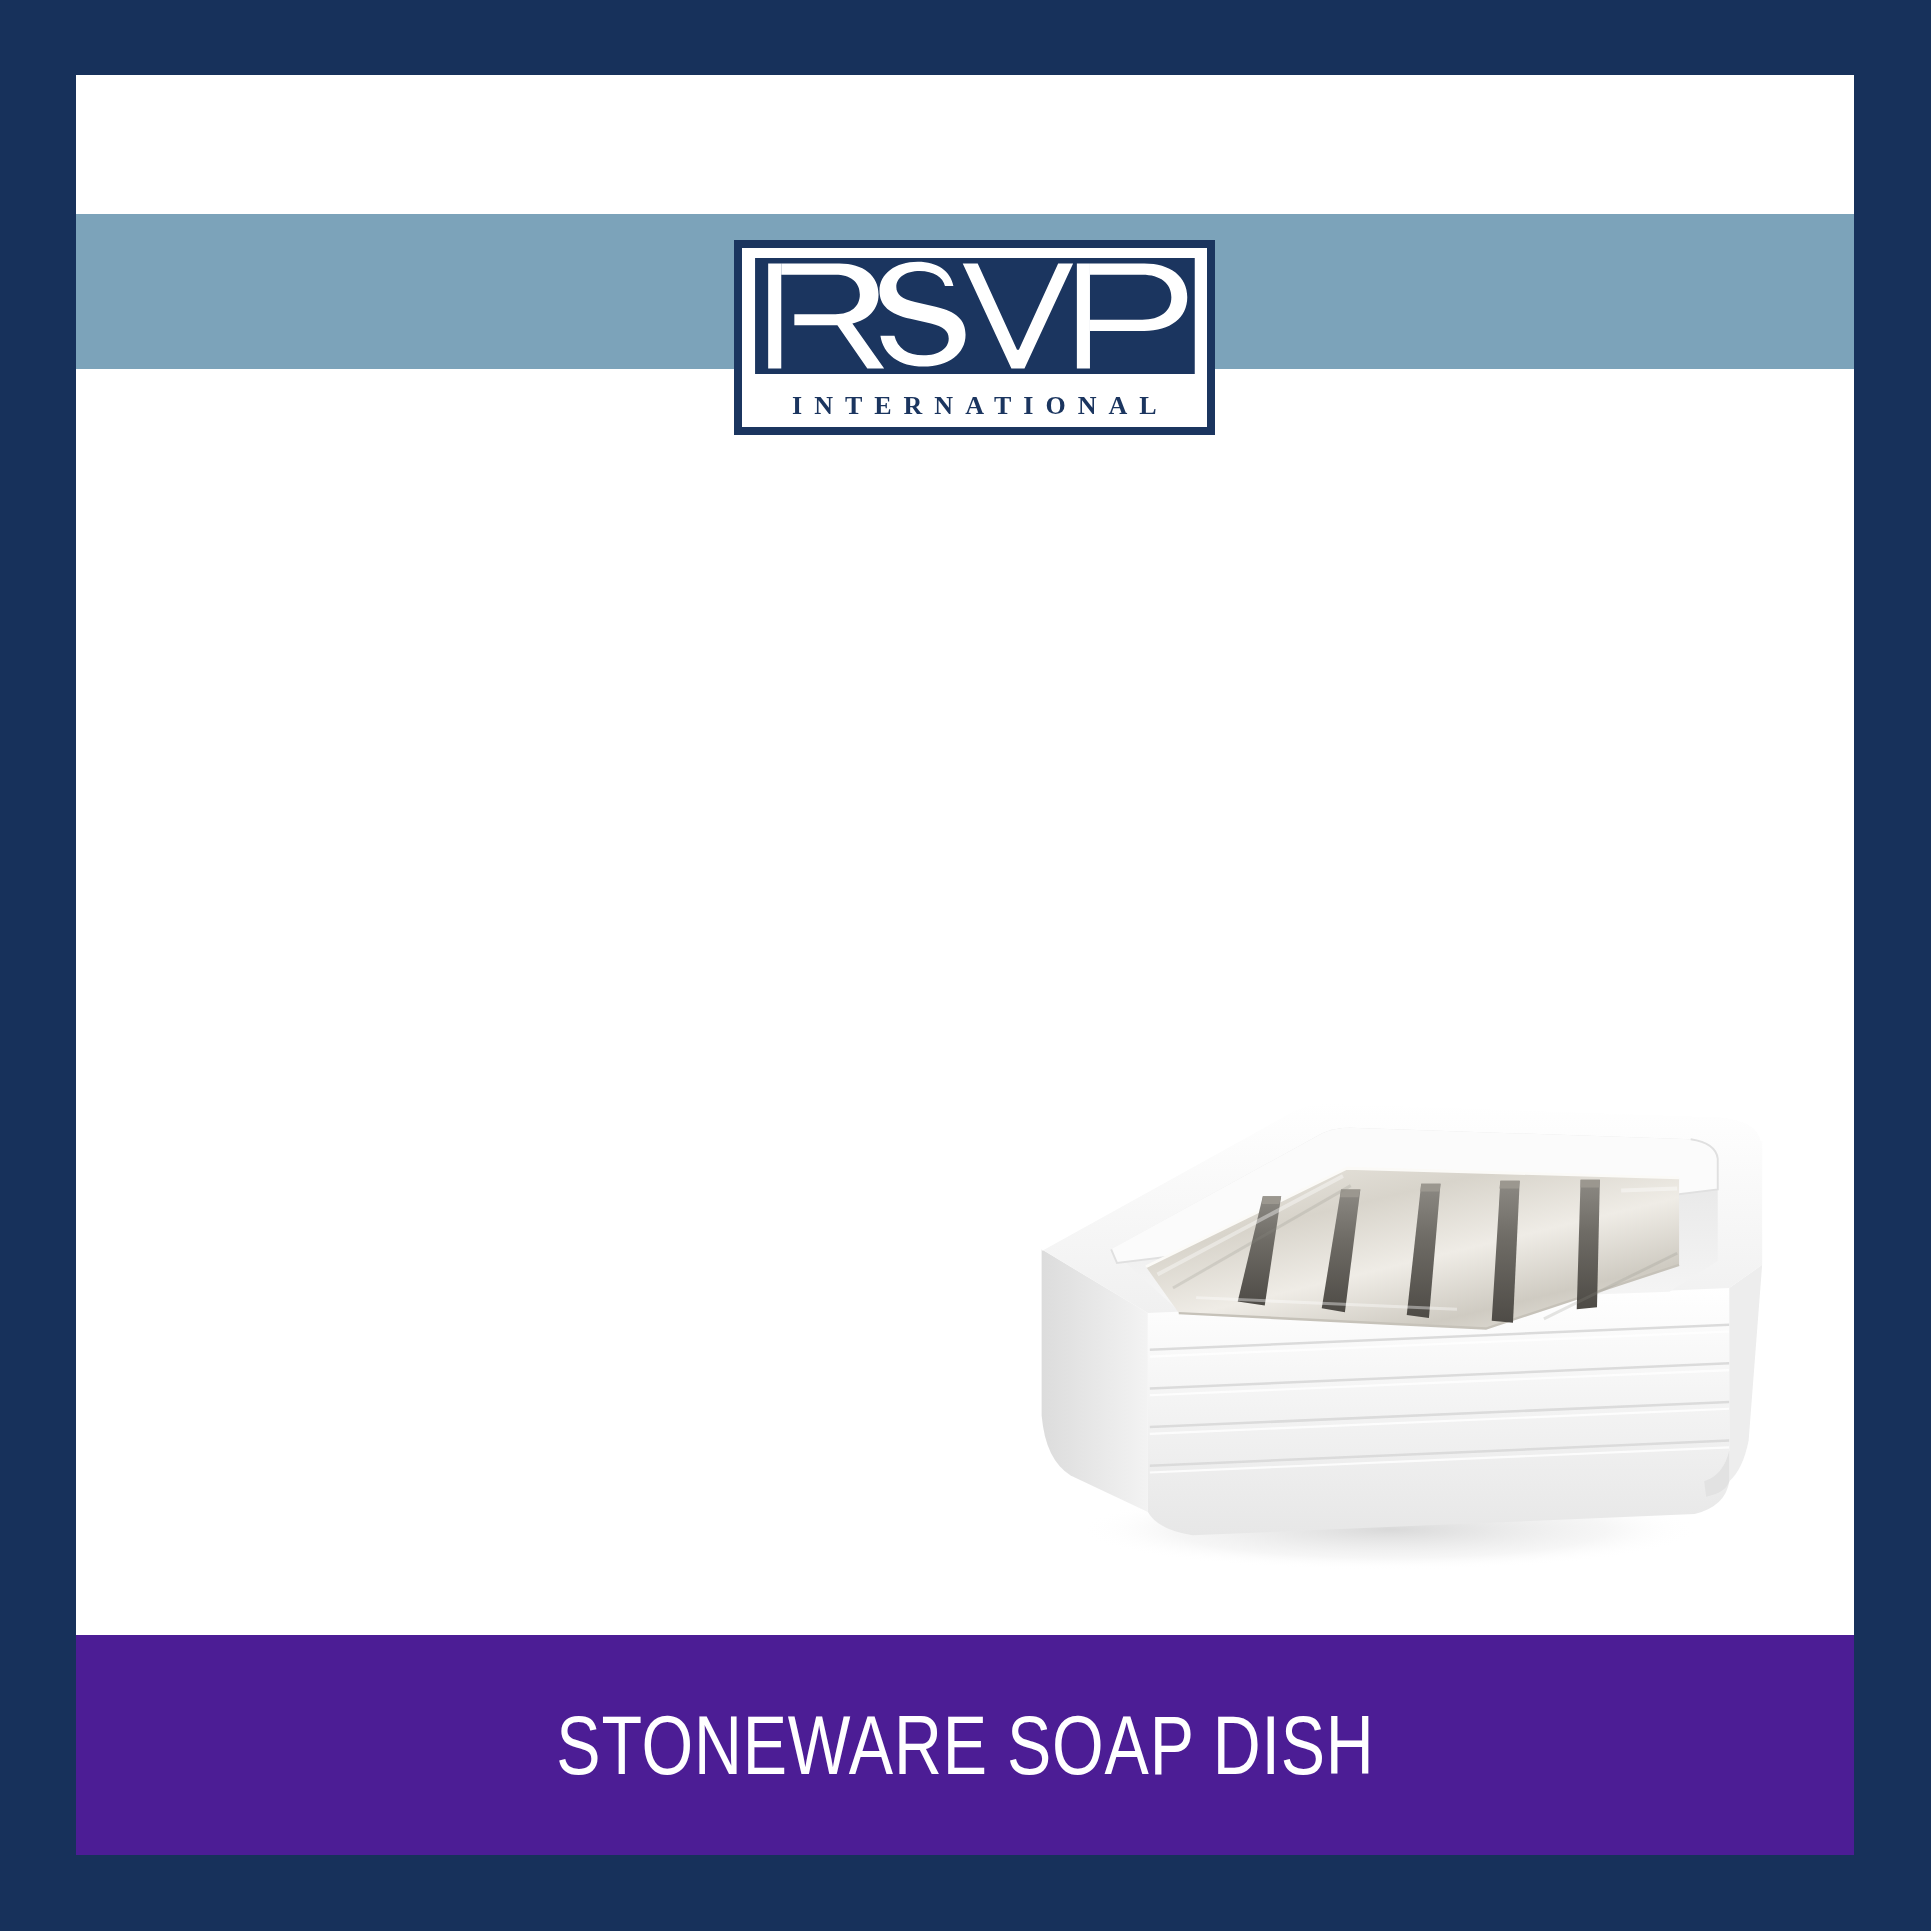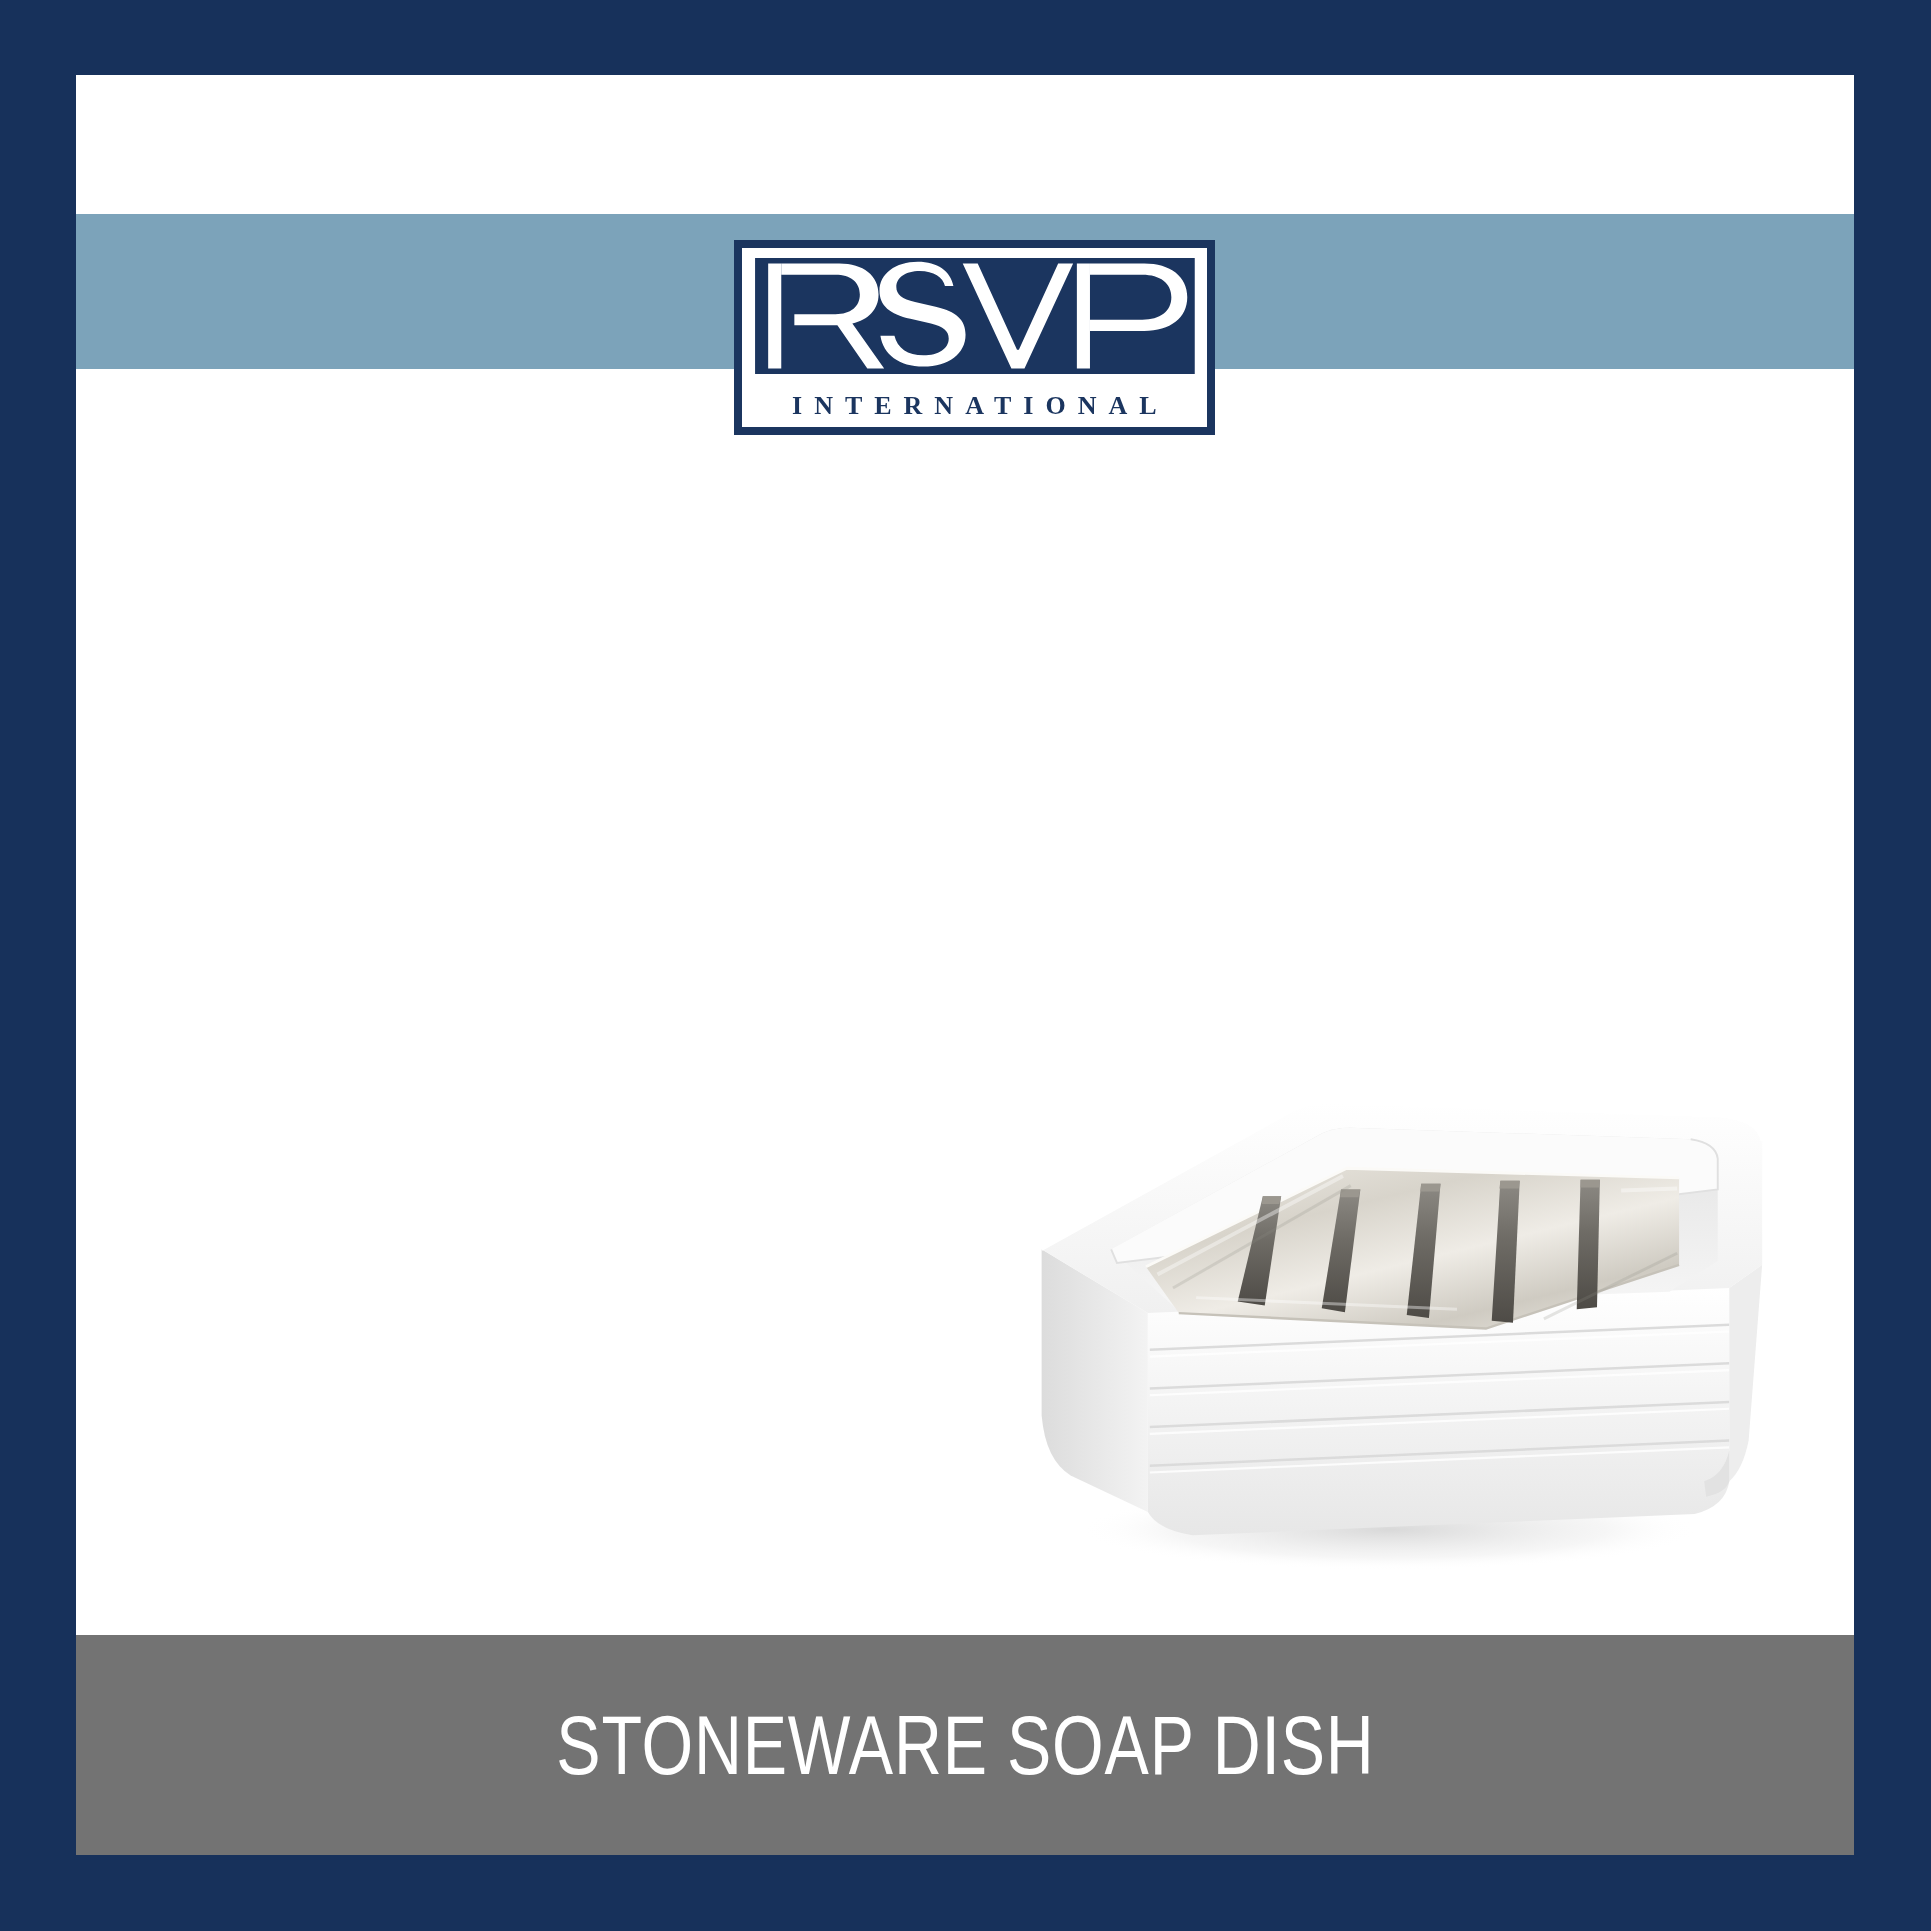--- a/index.html
+++ b/index.html
@@ -113,21 +113,21 @@
   }
   #product svg { width: 100%; height: 100%; display:block; }
 
   
   #footer-band {
     position: absolute;
     left: 0;
     bottom: 0;
     width: 100%;
     height: 220px;
-    background: #737373;
+    background: #4c1d95;
     display: flex;
     align-items: center;
     justify-content: center;
   }
   #footer-title {
     font-family: "Liberation Sans Narrow", "Liberation Sans", sans-serif;
     font-size: 83px;
     font-weight: 400;
     color: #ffffff;
     letter-spacing: 1px;

